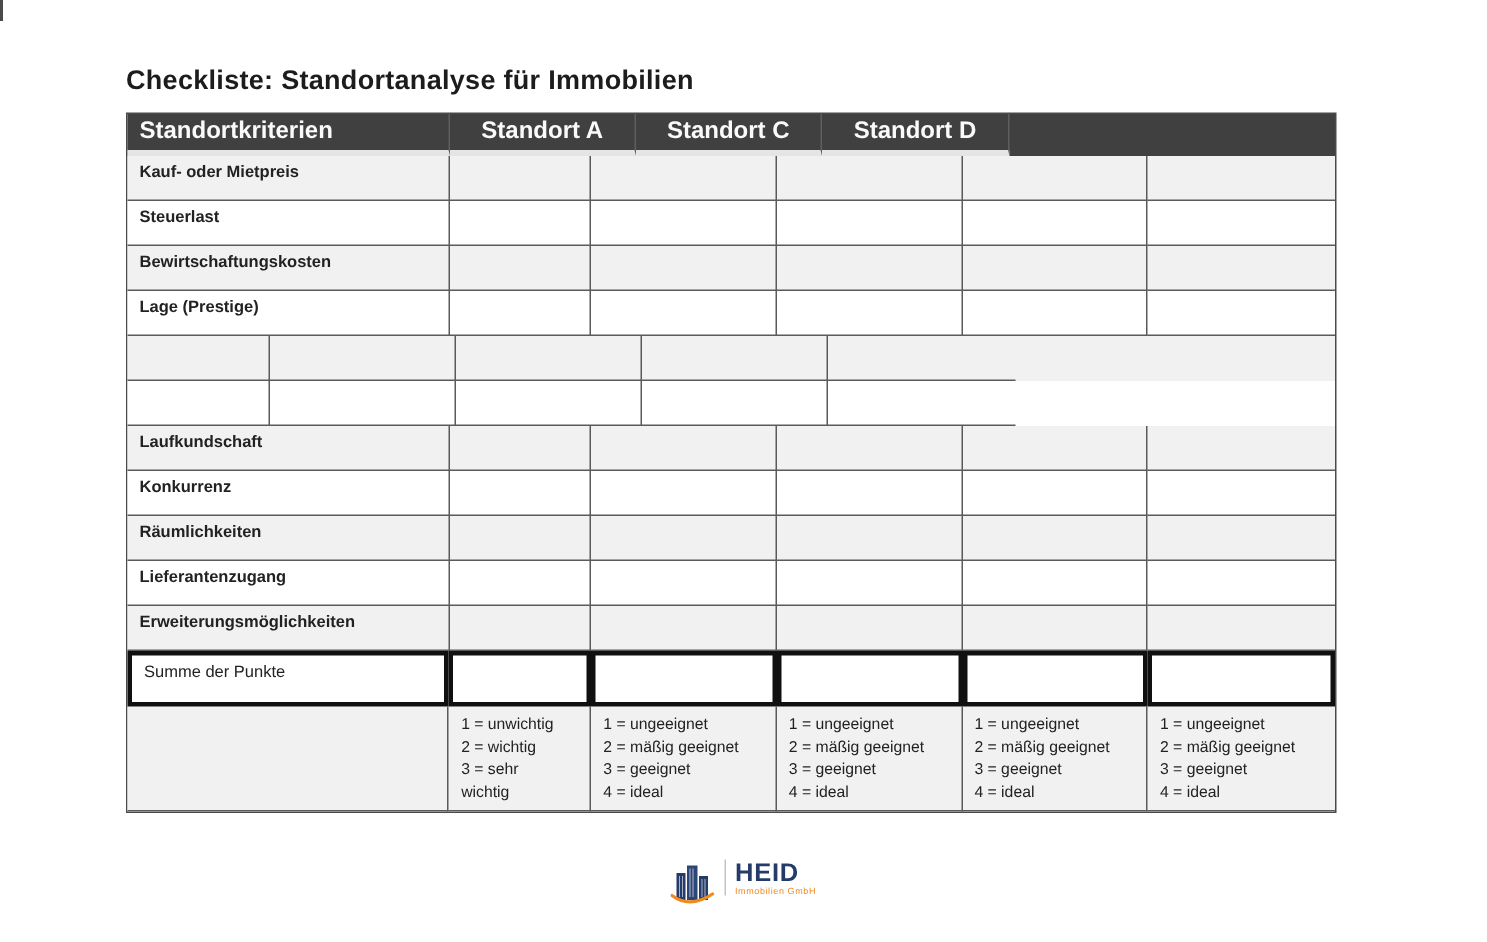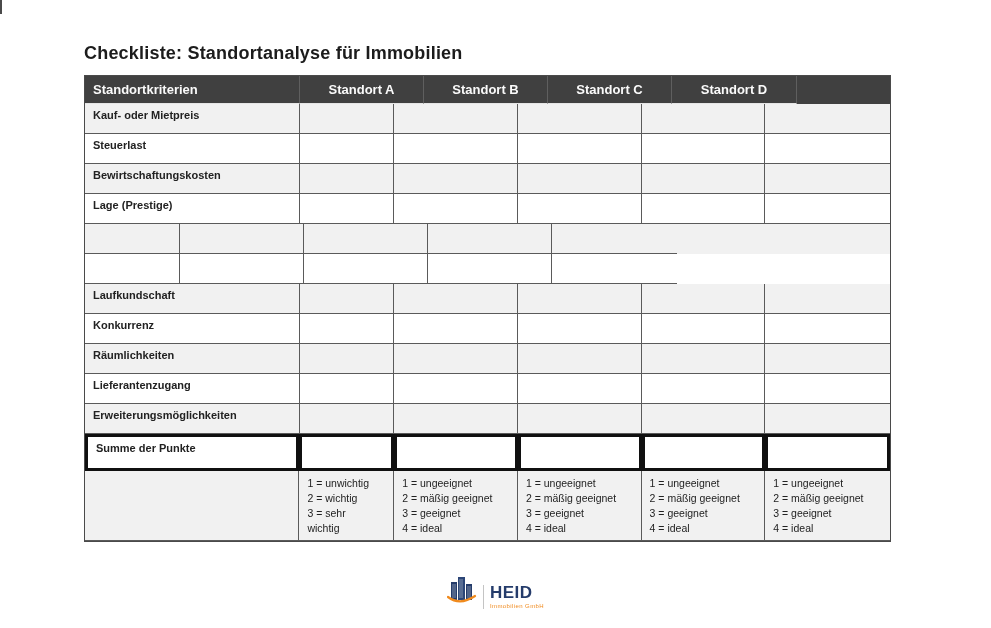--- a/index.html
+++ b/index.html
@@ -19,58 +19,57 @@
   }
   .trow{display:flex;width:100%;box-sizing:border-box;}
   .cell{box-sizing:border-box;border-right:1px solid #5a5a5a;border-bottom:1px solid #5a5a5a;}
   .cell:last-child{border-right:none;}
   .col-crit{width:215px;}
   .col-gew{width:95px;}
   .col-a,.col-b,.col-c{width:124px;}
   .col-d{width:125px;}
   
   .hrow{background:#404040;height:28px;}
-  .hrow .cell{border-right:1px solid #5f5f5f;border-bottom:1px solid #e5e5e5;
-    color:#fafafa;font-size:13px;font-weight:700;display:flex;align-items:center;justify-content:center;}
+  .hrow .cell{border-right:1px solid #5f5f5f;border-bottom:4px solid #e5e5e5;
+    color:#fafafa;font-size:16px;font-weight:700;display:flex;align-items:center;justify-content:center;}
   .hrow .col-crit{justify-content:flex-start;padding-left:8px;}
   
   .brow{height:30px;background:#ffffff;}
   .brow.alt{background:#f1f1f1;}
   .brow .col-crit{font-size:11px;font-weight:700;color:#222;padding:5px 6px 16px 8px;}
   
   .srow{height:37px;background:#ffffff;}
   .srow .cell{border:3px solid #101010;}
-  .srow .col-crit{font-size:11px;font-weight:700;color:#222;padding:5px 6px 16px 8px;}
+  .srow .col-crit{font-size:11px;font-weight:400;color:#222;padding:5px 6px 16px 8px;}
   
   .lrow{height:70px;background:#f1f1f1;}
   .lrow .cell{padding:5px 16px 0 8px;font-size:10.5px;color:#222;line-height:15px;}
   
   #footer{
     position:absolute;left:0;top:573px;width:991px;display:flex;justify-content:center;
   }
-  #logo{display:flex;align-items:flex-end;gap:6px;}
+  #logo{display:flex;align-items:flex-start;gap:6px;}
   #logo-divider{width:1px;height:24px;background:#c4c4c4;}
   #brand-block{display:flex;flex-direction:column;line-height:1;}
   #brand-name{font-size:17px;font-weight:800;color:#253c6b;letter-spacing:0.5px;}
   #brand-tagline{font-size:6px;color:#f08a1d;letter-spacing:0.4px;margin-top:2px;white-space:nowrap;}
 </style>
 </head>
 <body>
 
 <div id="page">
   <div id="edge-artifact"></div>
 
   <div id="title">Checkliste: Standortanalyse für Immobilien</div>
 
   <div id="ctable">
 
     <div class="trow hrow">
       <div class="cell col-crit">Standortkriterien</div>
       <div class="cell col-a">Standort A</div>
-      <div class="cell col-b">Standort B</div>
       <div class="cell col-c">Standort C</div>
       <div class="cell col-d">Standort D</div>
     </div>
 
     <div class="trow brow alt">
       <div class="cell col-crit">Kauf- oder Mietpreis</div>
       <div class="cell col-gew"></div>
       <div class="cell col-a"></div>
       <div class="cell col-b"></div>
       <div class="cell col-c"></div>

